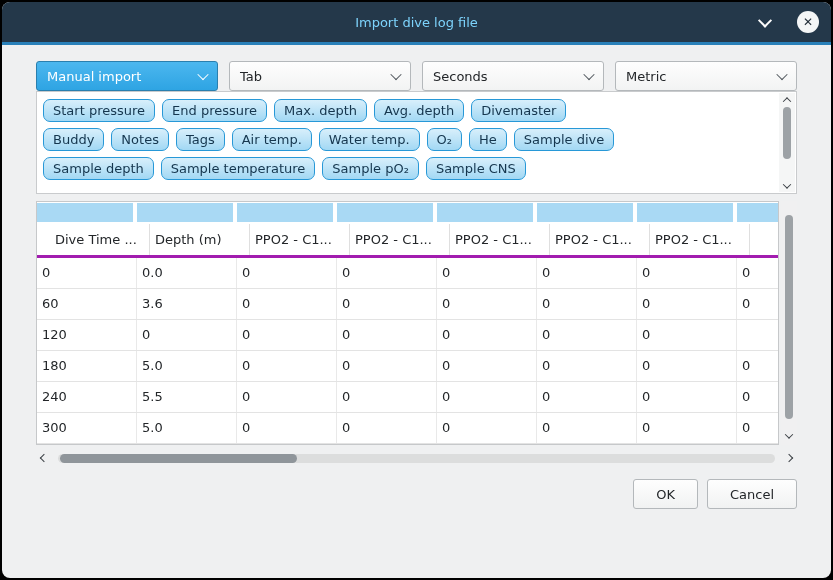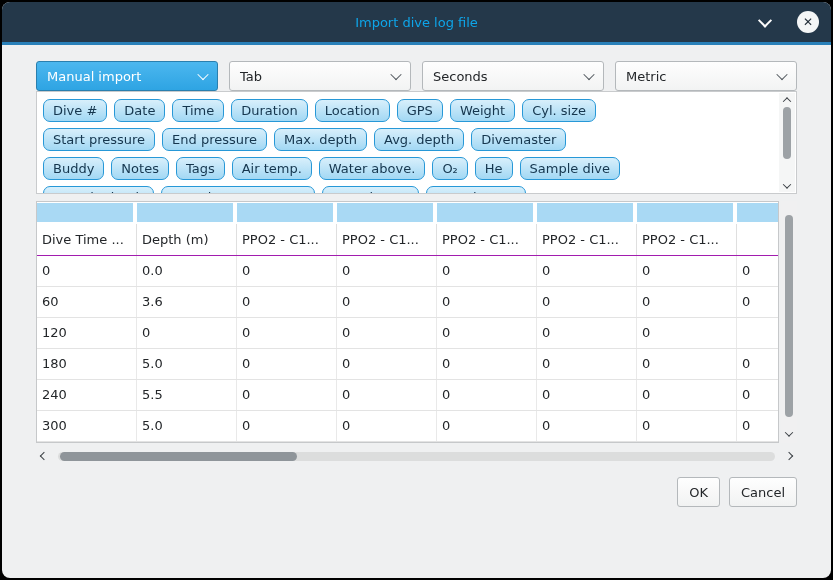--- a/index.html
+++ b/index.html
@@ -1,20 +1,20 @@
 <!DOCTYPE html>
 <html><head>
 <meta charset="utf-8">
 <style>
   html,body{margin:0;padding:0;overflow:hidden;}
   body{width:833px;height:580px;background:#000;font-family:"DejaVu Sans","Liberation Sans",sans-serif;-webkit-font-smoothing:antialiased;}
   .window{position:absolute;inset:2px;border-radius:8px;overflow:hidden;background:#eff0f1;}
   
   .titlebar{height:40px;background:#24384a;position:relative;display:flex;align-items:center;justify-content:center;}
-  .title{color:#0ea5e9;font-size:13px;font-weight:500;}
+  .title{color:#7dd3fc;font-size:13px;font-weight:500;}
   .shade-btn{position:absolute;right:56px;top:50%;transform:translateY(-50%);width:20px;height:20px;display:flex;align-items:center;justify-content:center;cursor:default;}
   .shade-btn .chev{border-color:#fcfcfc;width:8px;height:8px;border-width:0 2px 2px 0;border-style:solid;transform:rotate(45deg) translate(-1px,-1px);}
   .close-btn{position:absolute;right:12px;top:50%;transform:translateY(-50%);width:22px;height:22px;border-radius:50%;background:#f4f6f7;color:#1f2b36;display:flex;align-items:center;justify-content:center;font-size:12px;font-weight:bold;cursor:default;}
   .accent-line{height:3px;background:#2980b9;}
   
   .content{padding:16px 34px 0 34px;}
   .combo-row{display:flex;gap:11px;}
   .combo{flex:1;height:30px;box-sizing:border-box;display:flex;align-items:center;justify-content:space-between;padding:0 10px;border:1px solid #b4b8bb;border-radius:3px;background:linear-gradient(#fefefe,#f2f3f3);font-size:13px;color:#232629;cursor:default;white-space:nowrap;overflow:hidden;}
   .combo-selected{background:linear-gradient(#4cb7ef,#2ea4e3);border-color:#2a7fae;color:#ffffff;}
   .chev{display:inline-block;width:7px;height:7px;border-style:solid;border-color:#50565c;border-width:0 1.7px 1.7px 0;}
@@ -33,34 +33,34 @@
   .sb-arrow .chev{width:5px;height:5px;border-color:#3a3f44;}
   .panel-thumb{width:8px;height:52px;border-radius:4px;background:#9da2a6;margin-top:1px;flex:none;}
   .panel-spacer{flex:1;}
   
   .instruction{font-size:13px;color:#232629;margin:10px 0 8px;}
   
   .table-zone{display:flex;align-items:stretch;}
   .table-clip{width:741px;overflow:hidden;border:1px solid #c6c8ca;background:#fff;}
   .drop-row{display:flex;padding:1px 0 2px 0;background:#fff;}
   .drop-cell{width:96px;min-width:96px;height:19px;margin-right:4px;background:#a9d9f4;}
-  .hdr-row{display:flex;height:31px;border-bottom:1px solid #a21caf;}
+  .hdr-row{display:flex;height:31px;border-bottom:3px solid #a21caf;padding-left:13px;}
   .hcell{width:100px;min-width:100px;box-sizing:border-box;padding:0 5px;line-height:31px;font-size:13px;color:#232629;border-right:1px solid #dfdfdf;white-space:nowrap;overflow:hidden;}
   .data-row{display:flex;height:30px;border-bottom:1px solid #e3e3e3;}
   .dcell{width:100px;min-width:100px;box-sizing:border-box;padding:0 5px;line-height:29px;font-size:13px;color:#232629;border-right:1px solid #e9e9e9;white-space:nowrap;overflow:hidden;}
   .table-vbar{width:16px;margin-left:2px;position:relative;background:#f0f0f1;flex:none;}
   .table-thumb{position:absolute;left:4px;top:14px;bottom:26px;width:8px;border-radius:4px;background:#9da2a6;}
   .table-vbar .sb-arrow{position:absolute;left:0;bottom:3px;}
   
   .hbar{display:flex;align-items:center;gap:8px;margin-top:6px;height:14px;padding:0 2px;}
   .hbar-track{flex:1;height:9px;border-radius:4.5px;background:#dcdddd;position:relative;}
   .hbar-thumb{position:absolute;left:2px;top:0;bottom:0;width:33%;border-radius:4.5px;background:#8f959a;}
   
   .btn-row{display:flex;justify-content:flex-end;gap:9px;margin-top:14px;}
-  .btn{height:30px;box-sizing:border-box;padding:0 11px;display:flex;align-items:center;justify-content:center;font-size:13px;color:#232629;border:1px solid #b4b8bb;border-radius:3px;background:linear-gradient(#fefefe,#f1f2f2);cursor:default;}
+  .btn{height:30px;box-sizing:border-box;padding:0 22px;display:flex;align-items:center;justify-content:center;font-size:13px;color:#232629;border:1px solid #b4b8bb;border-radius:3px;background:linear-gradient(#fefefe,#f1f2f2);cursor:default;}
 </style>
 </head>
 <body>
 
 <div class="window">
 
   <div class="titlebar">
     <span class="title">Import dive log file</span>
     <span class="shade-btn">
         <span class="chev"></span>
@@ -88,42 +88,32 @@
         </div>
         <div class="combo">
           <span class="combo-label">Metric</span>
           <span class="chev chev-down"></span>
         </div>
       </div>
 
     <div class="tag-panel">
       <div class="tag-list">
           <div class="tag-row">
-            <span class="tag">Dive #</span>
-            <span class="tag">Date</span>
-            <span class="tag">Time</span>
-            <span class="tag">Duration</span>
-            <span class="tag">Location</span>
-            <span class="tag">GPS</span>
-            <span class="tag">Weight</span>
-            <span class="tag">Cyl. size</span>
-          </div>
-          <div class="tag-row">
             <span class="tag">Start pressure</span>
             <span class="tag">End pressure</span>
             <span class="tag">Max. depth</span>
             <span class="tag">Avg. depth</span>
             <span class="tag">Divemaster</span>
           </div>
           <div class="tag-row">
             <span class="tag">Buddy</span>
             <span class="tag">Notes</span>
             <span class="tag">Tags</span>
             <span class="tag">Air temp.</span>
-            <span class="tag">Water above.</span>
+            <span class="tag">Water temp.</span>
             <span class="tag">O₂</span>
             <span class="tag">He</span>
             <span class="tag">Sample dive</span>
           </div>
           <div class="tag-row">
             <span class="tag">Sample depth</span>
             <span class="tag">Sample temperature</span>
             <span class="tag">Sample pO₂</span>
             <span class="tag">Sample CNS</span>
           </div>

